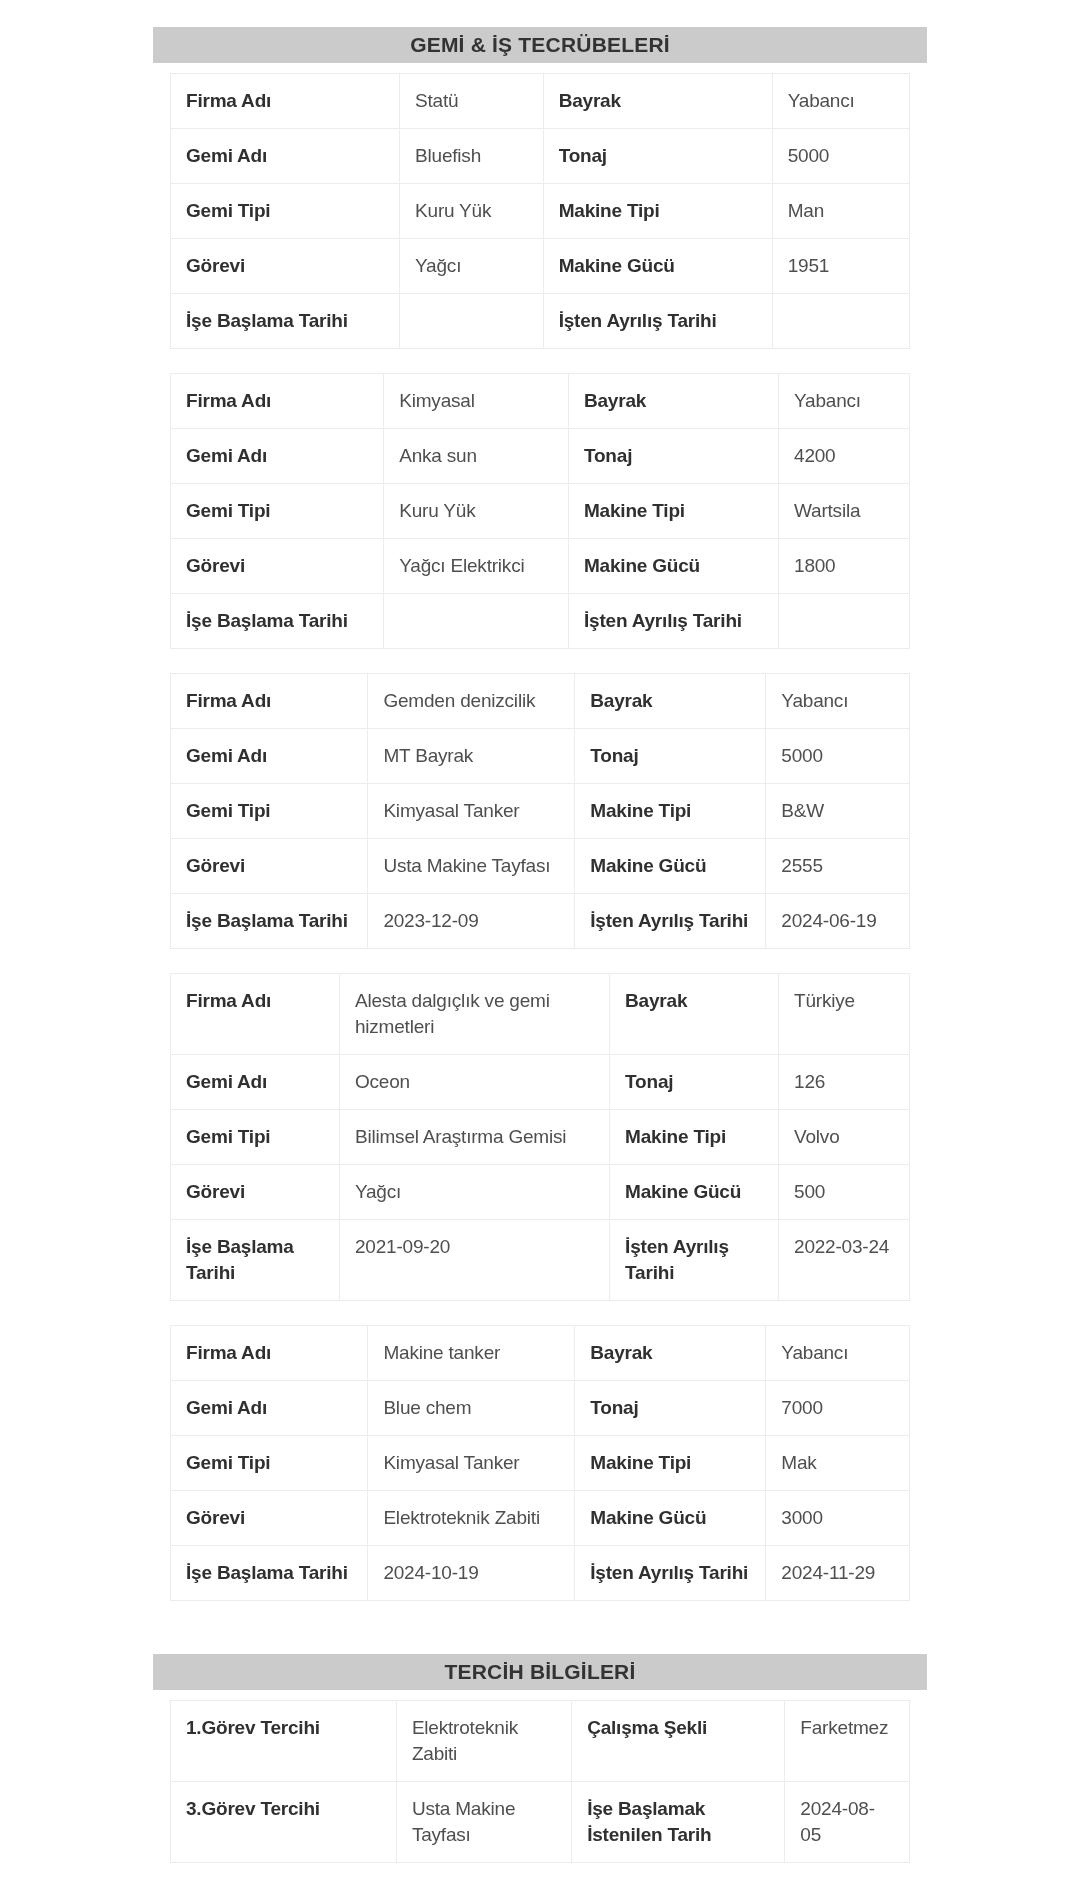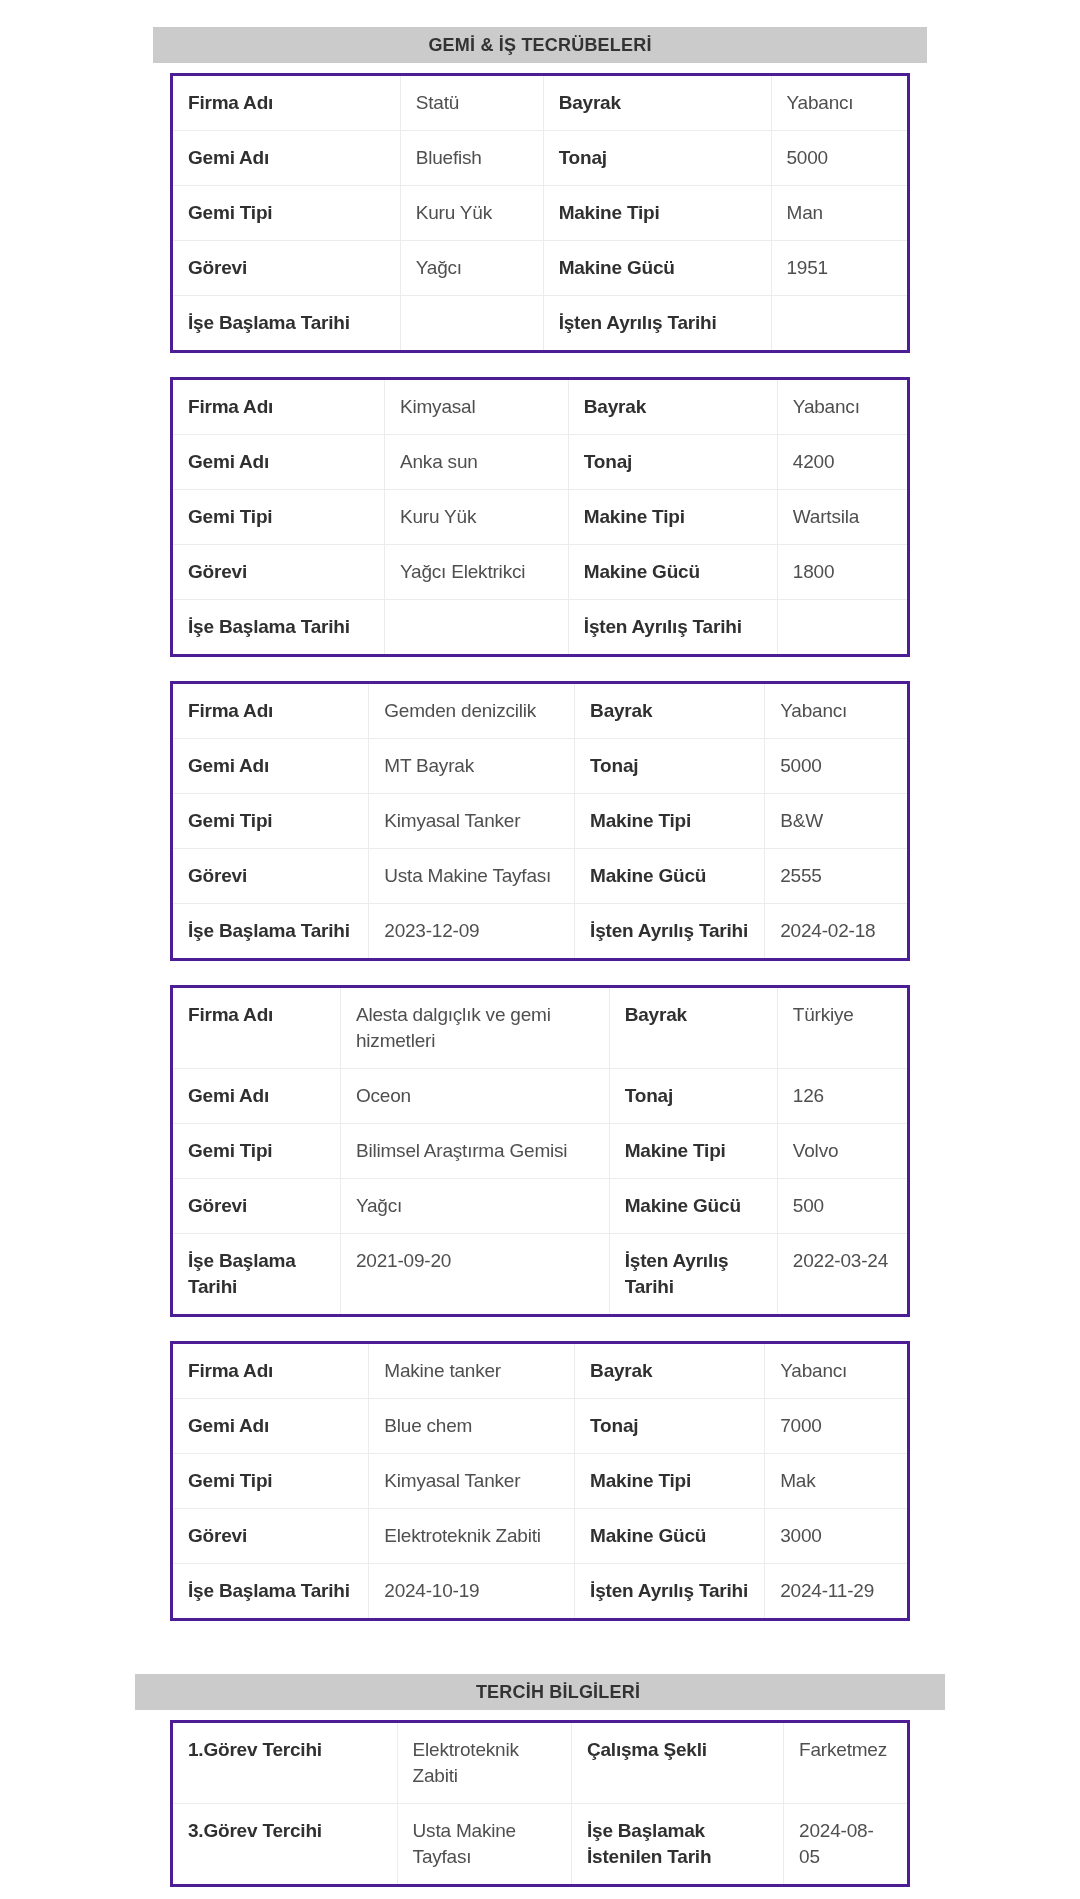--- a/index.html
+++ b/index.html
@@ -16,35 +16,34 @@
     padding-top: 27px;
     box-sizing: border-box;
   }
   .band {
     width: 774px;
     height: 36px;
     line-height: 36px;
     margin: 0 auto 10px auto;
     background: #cbcbcb;
     color: #333333;
-    font-size: 18px;
+    font-size: 21px;
     font-weight: 700;
     text-align: center;
     letter-spacing: 0.2px;
   }
   .band.preferences {
     margin-top: 53px;
-    padding-left: 36px;
   }
   table.info-table {
     width: 740px;
     margin: 0 auto 24px auto;
     border-collapse: collapse;
     table-layout: fixed;
-    border: 3px solid #4c1d95;
+    border: 1px solid #4c1d95;
     background: #ffffff;
   }
   table.info-table td {
     border: 1px solid #ececec;
     padding: 14px 15px;
     vertical-align: top;
     font-size: 19px;
     line-height: 26px;
     letter-spacing: -0.2px;
     word-wrap: break-word;
@@ -175,21 +174,21 @@
       <tr>
         <td class="lbl">Görevi</td>
         <td class="val">Usta Makine Tayfası</td>
         <td class="lbl">Makine Gücü</td>
         <td class="val">2555</td>
       </tr>
       <tr>
         <td class="lbl">İşe Başlama Tarihi</td>
         <td class="val">2023-12-09</td>
         <td class="lbl">İşten Ayrılış Tarihi</td>
-        <td class="val">2024-02-18</td>
+        <td class="val">2024-06-19</td>
       </tr>
     </tbody>
   </table>
 
   <table class="info-table t4">
     <tbody>
       <tr>
         <td class="lbl">Firma Adı</td>
         <td class="val">Alesta dalgıçlık ve gemi hizmetleri</td>
         <td class="lbl">Bayrak</td>

